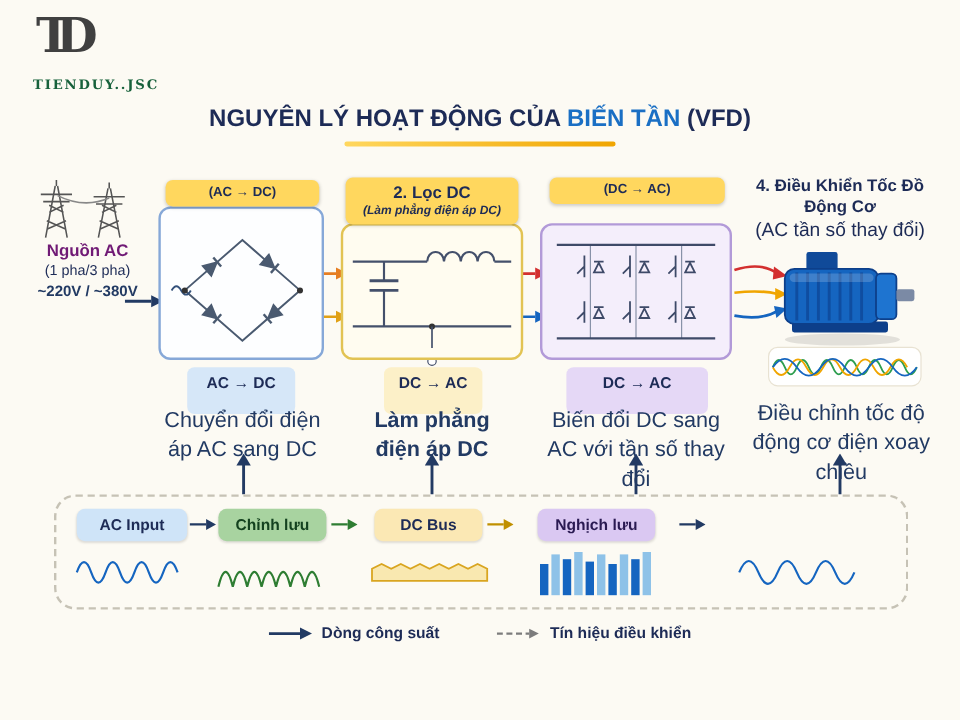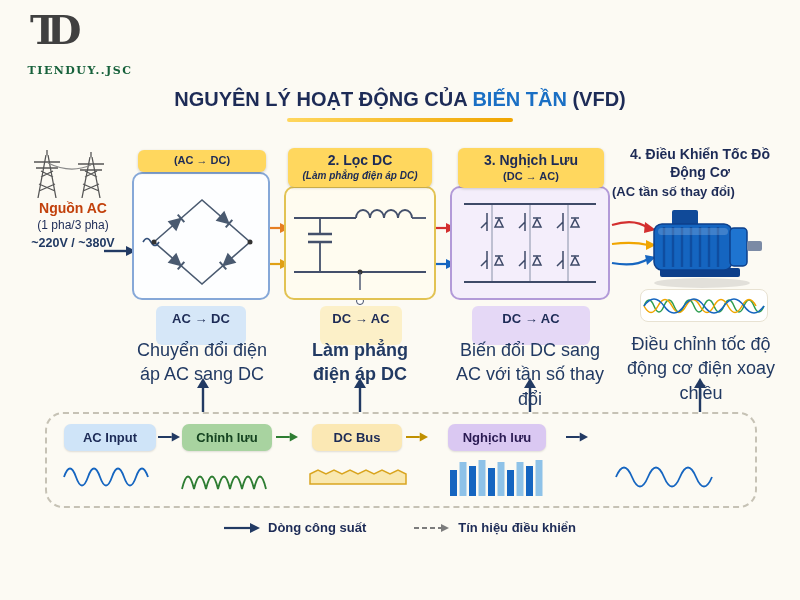--- a/index.html
+++ b/index.html
@@ -38,22 +38,22 @@
             font-size:13px; font-weight:bold; color:#1d2b56; }
   .ub1 { left:156px; top:306px; width:90px;  background:#d6e7f8; }
   .ub2 { left:320px; top:306px; width:82px;  background:#fcf0c8; }
   .ub3 { left:472px; top:306px; width:118px; background:#e5d8f6; }
 
   .desc { font-size:18px; color:#223a63; text-align:center; line-height:1.35; }
   .desc.b { font-weight:bold; }
 
   .stage4-title { left:612px; top:146px; width:176px; text-align:center; font-size:14px;
                   font-weight:bold; color:#1d2b56; line-height:1.25; }
-  .stage4-sub   { left:612px; top:184px; width:176px; text-align:left; font-size:13px;
-                  font-weight:bold; color:#1d2b56; }
+  .stage4-sub   { left:612px; top:184px; width:176px; text-align:center; font-size:16px;
+                  font-weight:normal; color:#1d2b56; }
 
   .comp-label { left:352px; top:217px; width:80px; font-size:11px; color:#33415e; text-align:center; }
   .conn-dot { left:356px; top:297px; width:8px; height:8px; border:1.5px solid #44506b;
               border-radius:50%; background:#fff; }
 
   .wave-panel { left:640px; top:289px; width:128px; height:33px; background:#ffffff;
                 border:1px solid #e8e2d2; border-radius:8px; }
 
   
   .flow-wrap { left:45px; top:412px; width:712px; height:96px; border:2px dashed #c6c2b5; border-radius:18px; }
@@ -87,38 +87,37 @@
 
   <svg class="abs" style="left:26px;top:146px" width="95" height="55" viewBox="0 0 95 55">
     <g stroke="#555" stroke-width="1.3" fill="none">
       <path d="M12,52 L20,9 M30,52 L22,9 M13,45 L29,38 M29,45 L13,38 M15,31 L27,25 M27,31 L15,25"></path>
       <path d="M8,16 H34 M10,22 H32 M21,9 V4"></path>
       <path d="M56,52 L64,11 M74,52 L66,11 M57,45 L73,38 M73,45 L57,38 M59,31 L71,25 M71,31 L59,25"></path>
       <path d="M52,18 H78 M54,24 H76 M65,11 V6"></path>
       <path d="M22,17 Q44,28 65,19" stroke="#888"></path>
     </g>
   </svg>
-  <div class="abs" style="left:12px;top:200px;width:122px;text-align:center;font-size:14px;font-weight:bold;color:#c2410c">Nguồn AC</div>
+  <div class="abs" style="left:12px;top:200px;width:122px;text-align:center;font-size:14px;font-weight:bold;color:#701a75">Nguồn AC</div>
   <div class="abs" style="left:12px;top:218px;width:122px;text-align:center;font-size:12px;color:#1d2b56">(1 pha/3 pha)</div>
   <div class="abs" style="left:12px;top:236px;width:122px;text-align:center;font-size:12.5px;font-weight:bold;color:#223a63">~220V / ~380V</div>
 
   <svg class="abs" style="left:104px;top:244px" width="32" height="14" viewBox="0 0 32 14">
     <line x1="0" y1="7" x2="22" y2="7" stroke="#223a63" stroke-width="2.4"></line>
     <polygon points="22,2 32,7 22,12" fill="#223a63"></polygon>
   </svg>
 
   <div class="abs hdr" style="left:138px;top:150px;width:128px">
     <div class="l2">(AC → DC)</div>
   </div>
   <div class="abs hdr" style="left:288px;top:148px;width:144px">
     <div class="l1">2. Lọc DC</div>
     <div class="l2 it">(Làm phẳng điện áp DC)</div>
   </div>
   <div class="abs hdr" style="left:458px;top:148px;width:146px">
-    <div class="l1">3. Nghịch Lưu</div>
     <div class="l2">(DC → AC)</div>
   </div>
   <div class="abs stage4-title">4. Điều Khiển Tốc Đồ Động Cơ</div>
   <div class="abs stage4-sub">(AC tần số thay đổi)</div>
 
   <div class="abs cbox box1">
     <svg style="position:absolute;left:8px;top:18px" width="120" height="100" viewBox="0 0 120 100">
       <g stroke="#4a5a70" stroke-width="1.6" fill="none">
         <path d="M12,50 L60,8 L108,50 L60,92 Z"></path>
         <path d="M1,50 q4,-7 8,0 q4,7 8,0" stroke="#33507a"></path>

